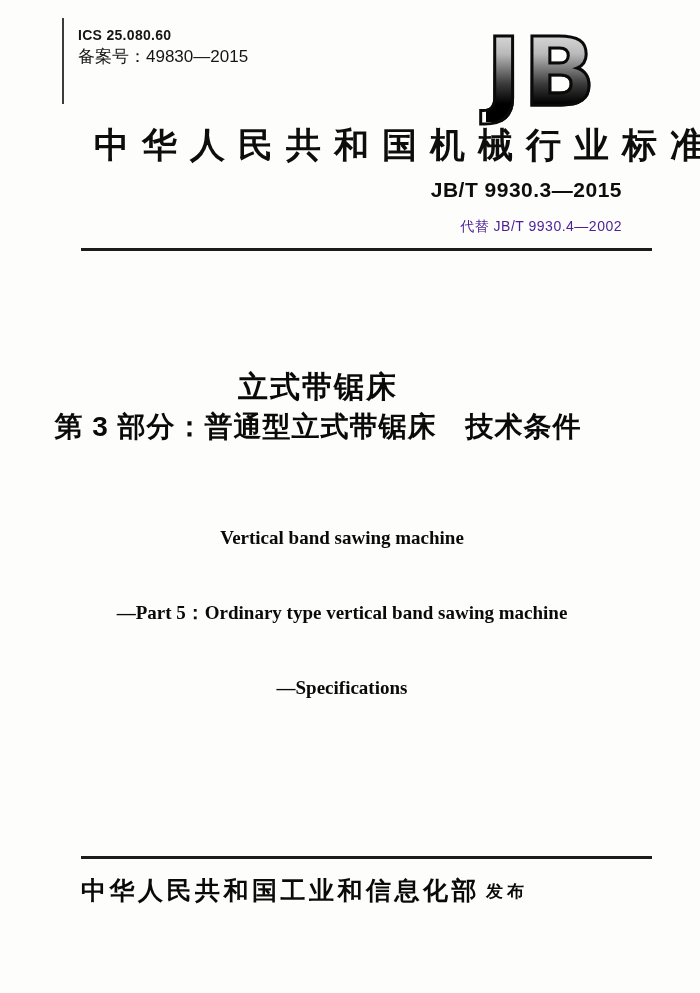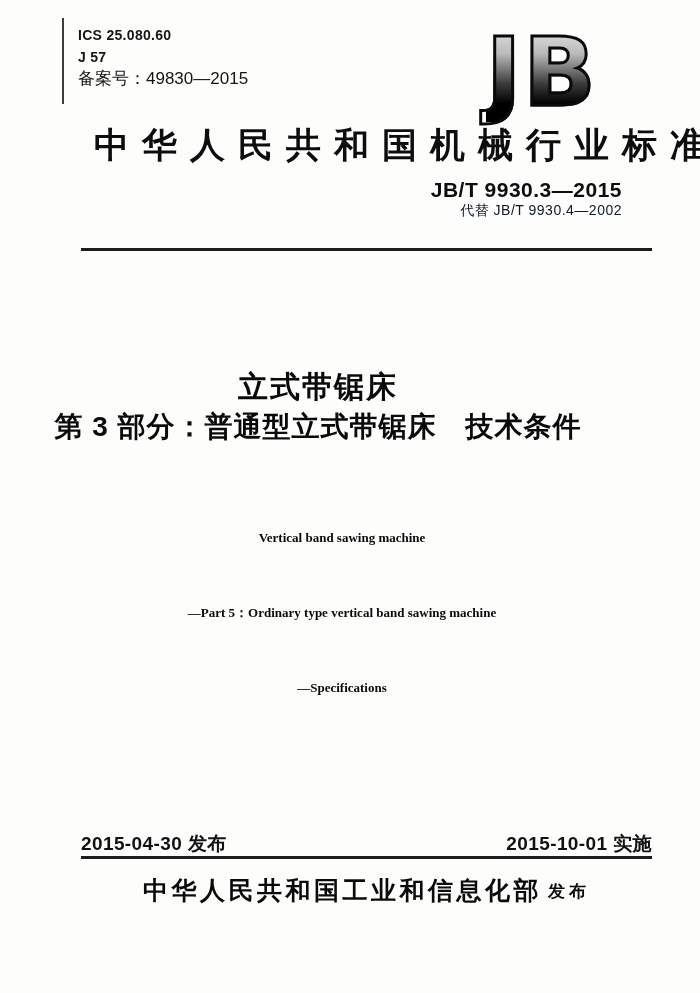--- a/index.html
+++ b/index.html
@@ -83,23 +83,23 @@
   }
   .std-code {
     font-size: 21px;
     font-weight: 700;
     letter-spacing: 0.5px;
     line-height: 25px;
   }
   .replaces {
     font-size: 14px;
     font-weight: 400;
-    margin-top: 0;
+    margin-top: 16px;
     letter-spacing: 0.5px;
-    color: #0f172a;
+    color: #4c1d95;
   }
 
   .rule {
     position: absolute;
     left: 81px;
     width: 571px;
     height: 3px;
     background: #1c1c1c;
   }
   .rule-top { top: 248px; }
@@ -117,21 +117,21 @@
   .cn-title-2 { top: 408px; font-size: 28px; font-weight: 700; letter-spacing: 1px; white-space: pre; }
 
   .en-titles {
     position: absolute;
     left: 0;
     width: 684px;
     top: 475px;
     text-align: center;
     font-family: "Liberation Serif", serif;
     font-weight: 700;
-    font-size: 13px;
+    font-size: 19px;
     line-height: 25px;
     color: #0a0a0a;
     white-space: pre;
   }
 
   
   .date-row {
     position: absolute;
     left: 81px;
     width: 571px;
@@ -144,21 +144,20 @@
     color: #111;
   }
   .date-row .cjk { font-weight: 700; }
 
   
   .footer-issuer {
     position: absolute;
     left: 81px;
     width: 571px;
     top: 874px;
-    text-align: center;
     white-space: nowrap;
     color: #0a0a0a;
   }
   .issuer-name {
     font-size: 25px;
     font-weight: 700;
     letter-spacing: 3.5px;
     vertical-align: baseline;
   }
   .issuer-suffix {
@@ -171,21 +170,20 @@
 </style>
 </head>
 <body>
 
 <div class="page">
 
   <div class="crop-mark"></div>
 
   <div class="ics-block">
     <div class="ics-line">ICS 25.080.60</div>
-    <div class="ics-line">J 57</div>
     <div class="record-line">备案号：49830—2015</div>
   </div>
 
   <div class="jb-logo">JB</div>
 
   <div class="std-title">中华人民共和国机械行业标准</div>
 
   <div class="code-block">
     <div class="std-code">JB/T 9930.3—2015</div>
     <div class="replaces">代替 JB/T 9930.4—2002</div>
@@ -195,24 +193,20 @@
 
   <div class="cn-titles cn-title-1">立式带锯床</div>
   <div class="cn-titles cn-title-2">第 3 部分：普通型立式带锯床　技术条件</div>
 
   <div class="en-titles">
     <div>Vertical band sawing machine</div>
     <div>—Part 5：Ordinary type vertical band sawing machine</div>
     <div>—Specifications</div>
   </div>
 
-  <div class="date-row">
-    <div><span>2015-04-30</span> <span class="cjk">发布</span></div>
-    <div><span>2015-10-01</span> <span class="cjk">实施</span></div>
-  </div>
 
   <div class="rule rule-bottom"></div>
 
   <div class="footer-issuer">
     <span class="issuer-name">中华人民共和国工业和信息化部</span><span class="issuer-suffix">发布</span>
   </div>
 
 </div>
 
 </body></html>

